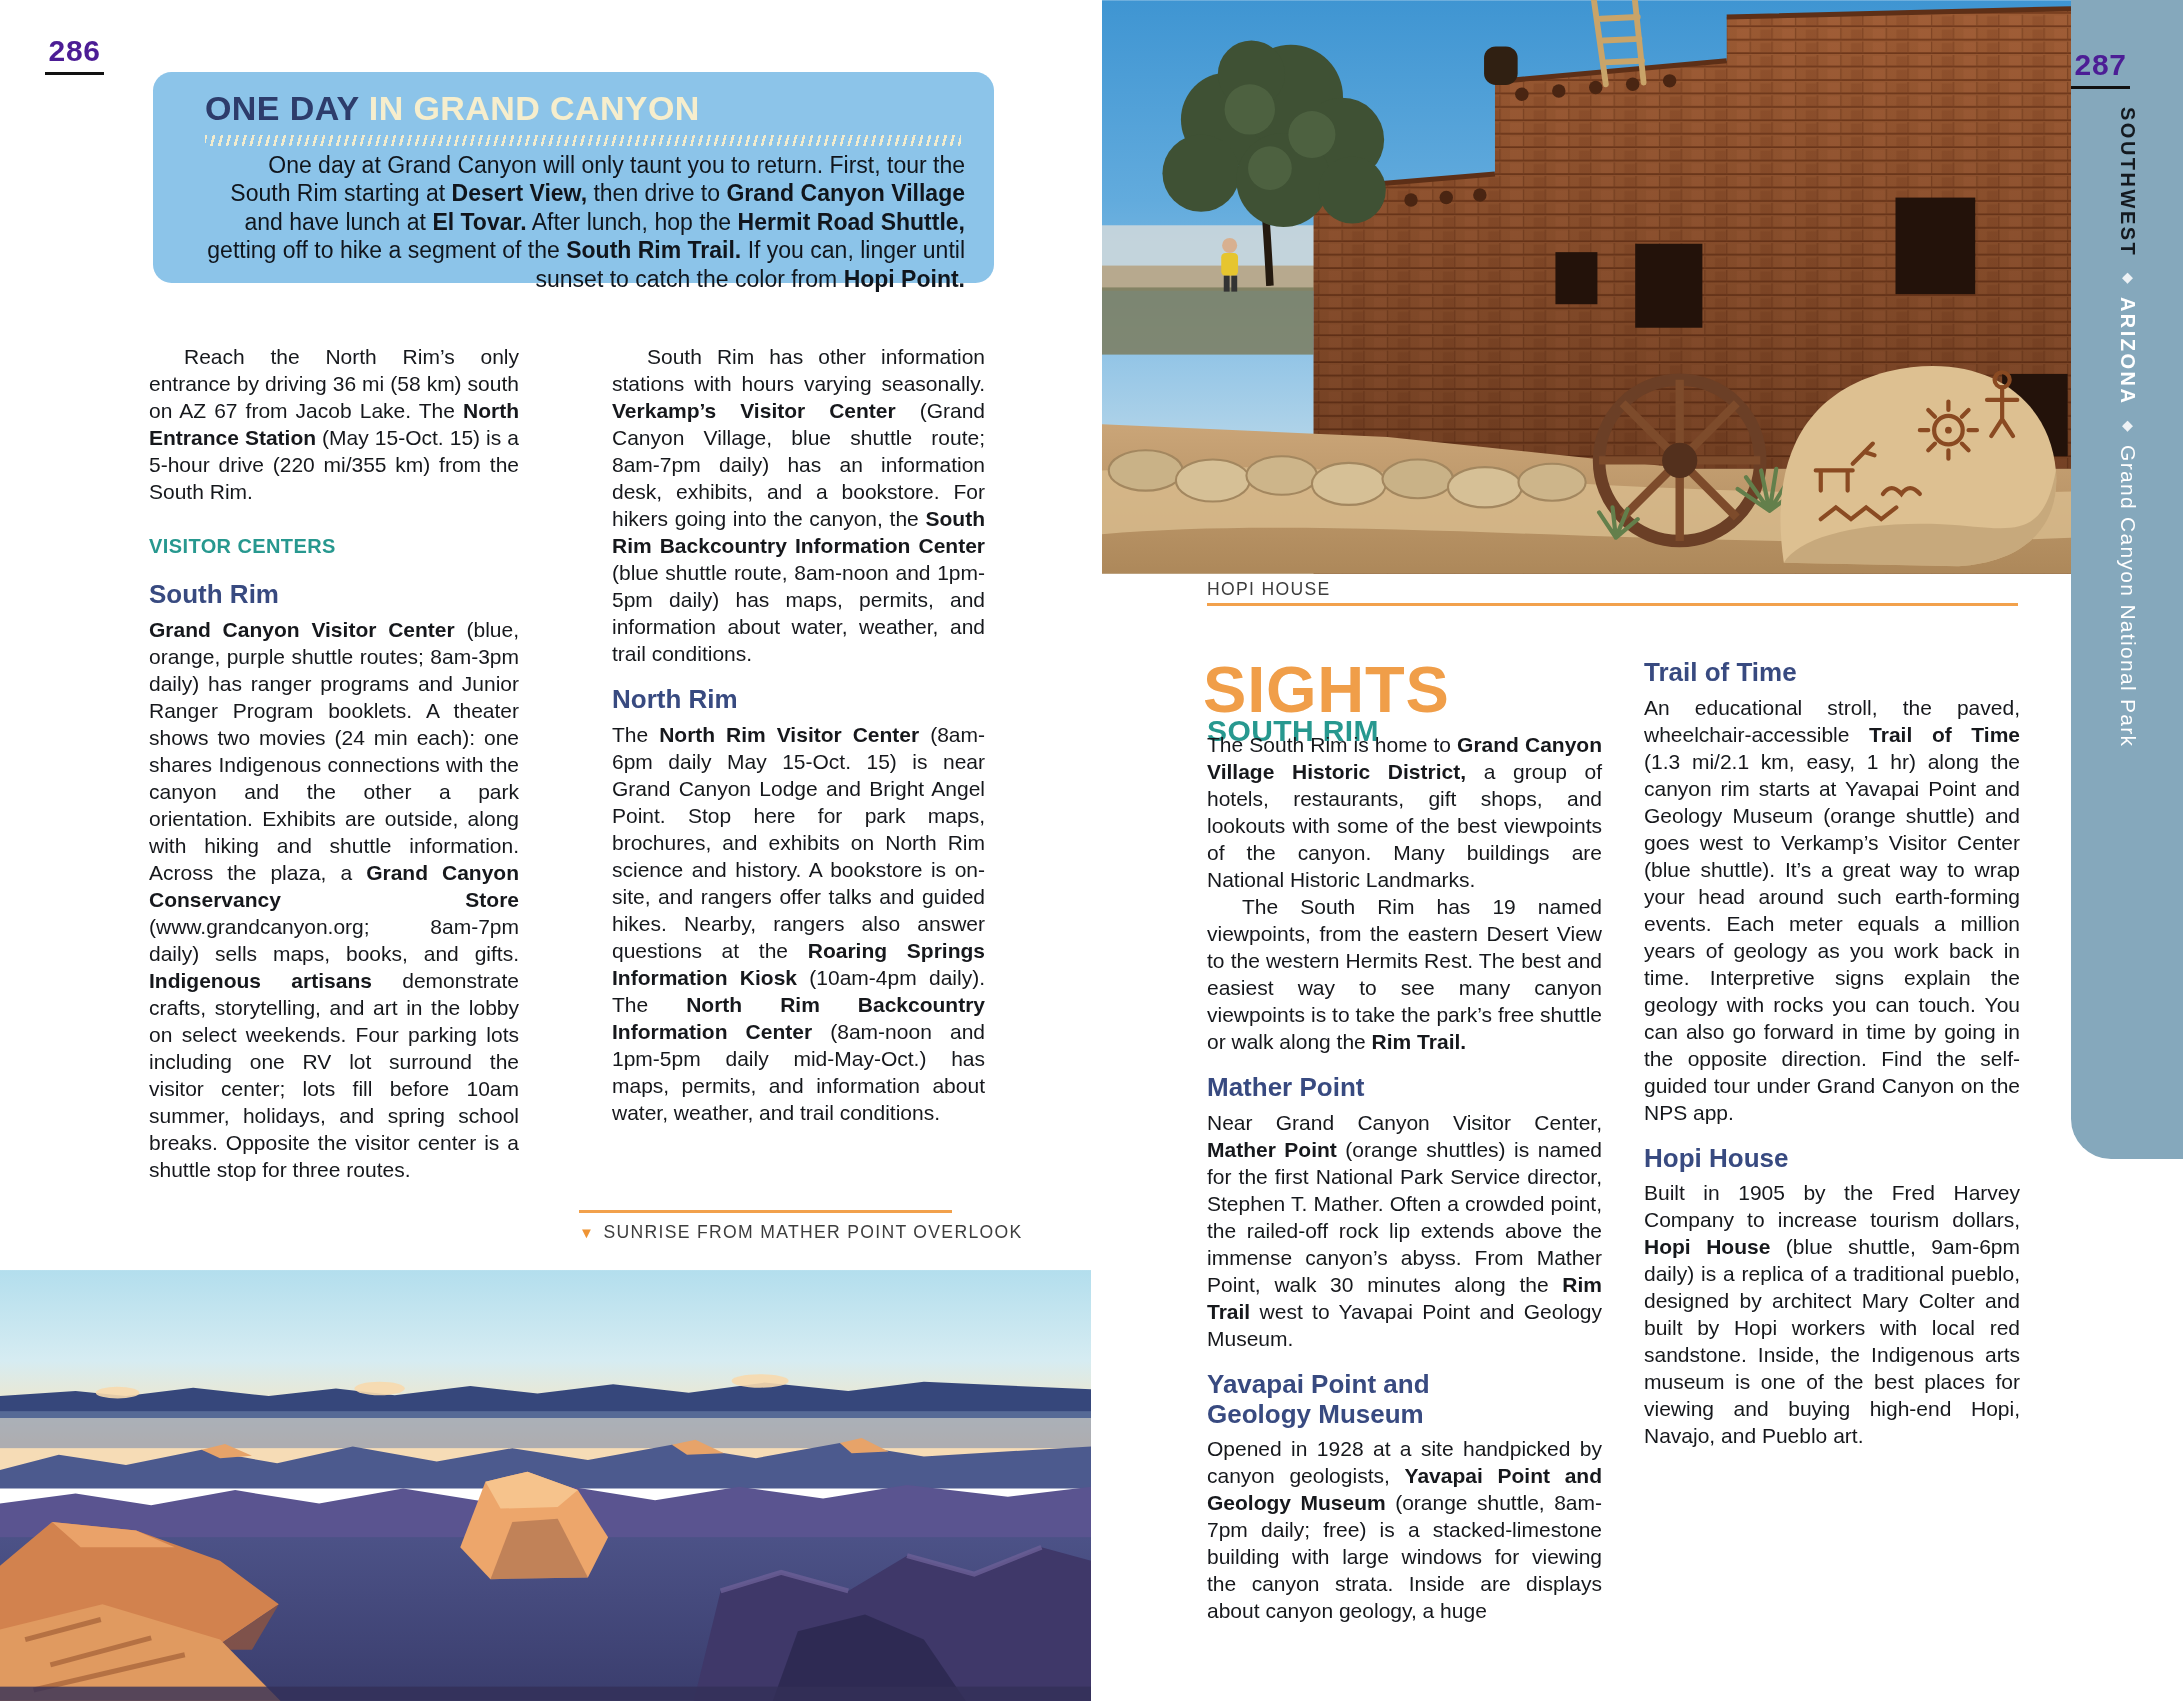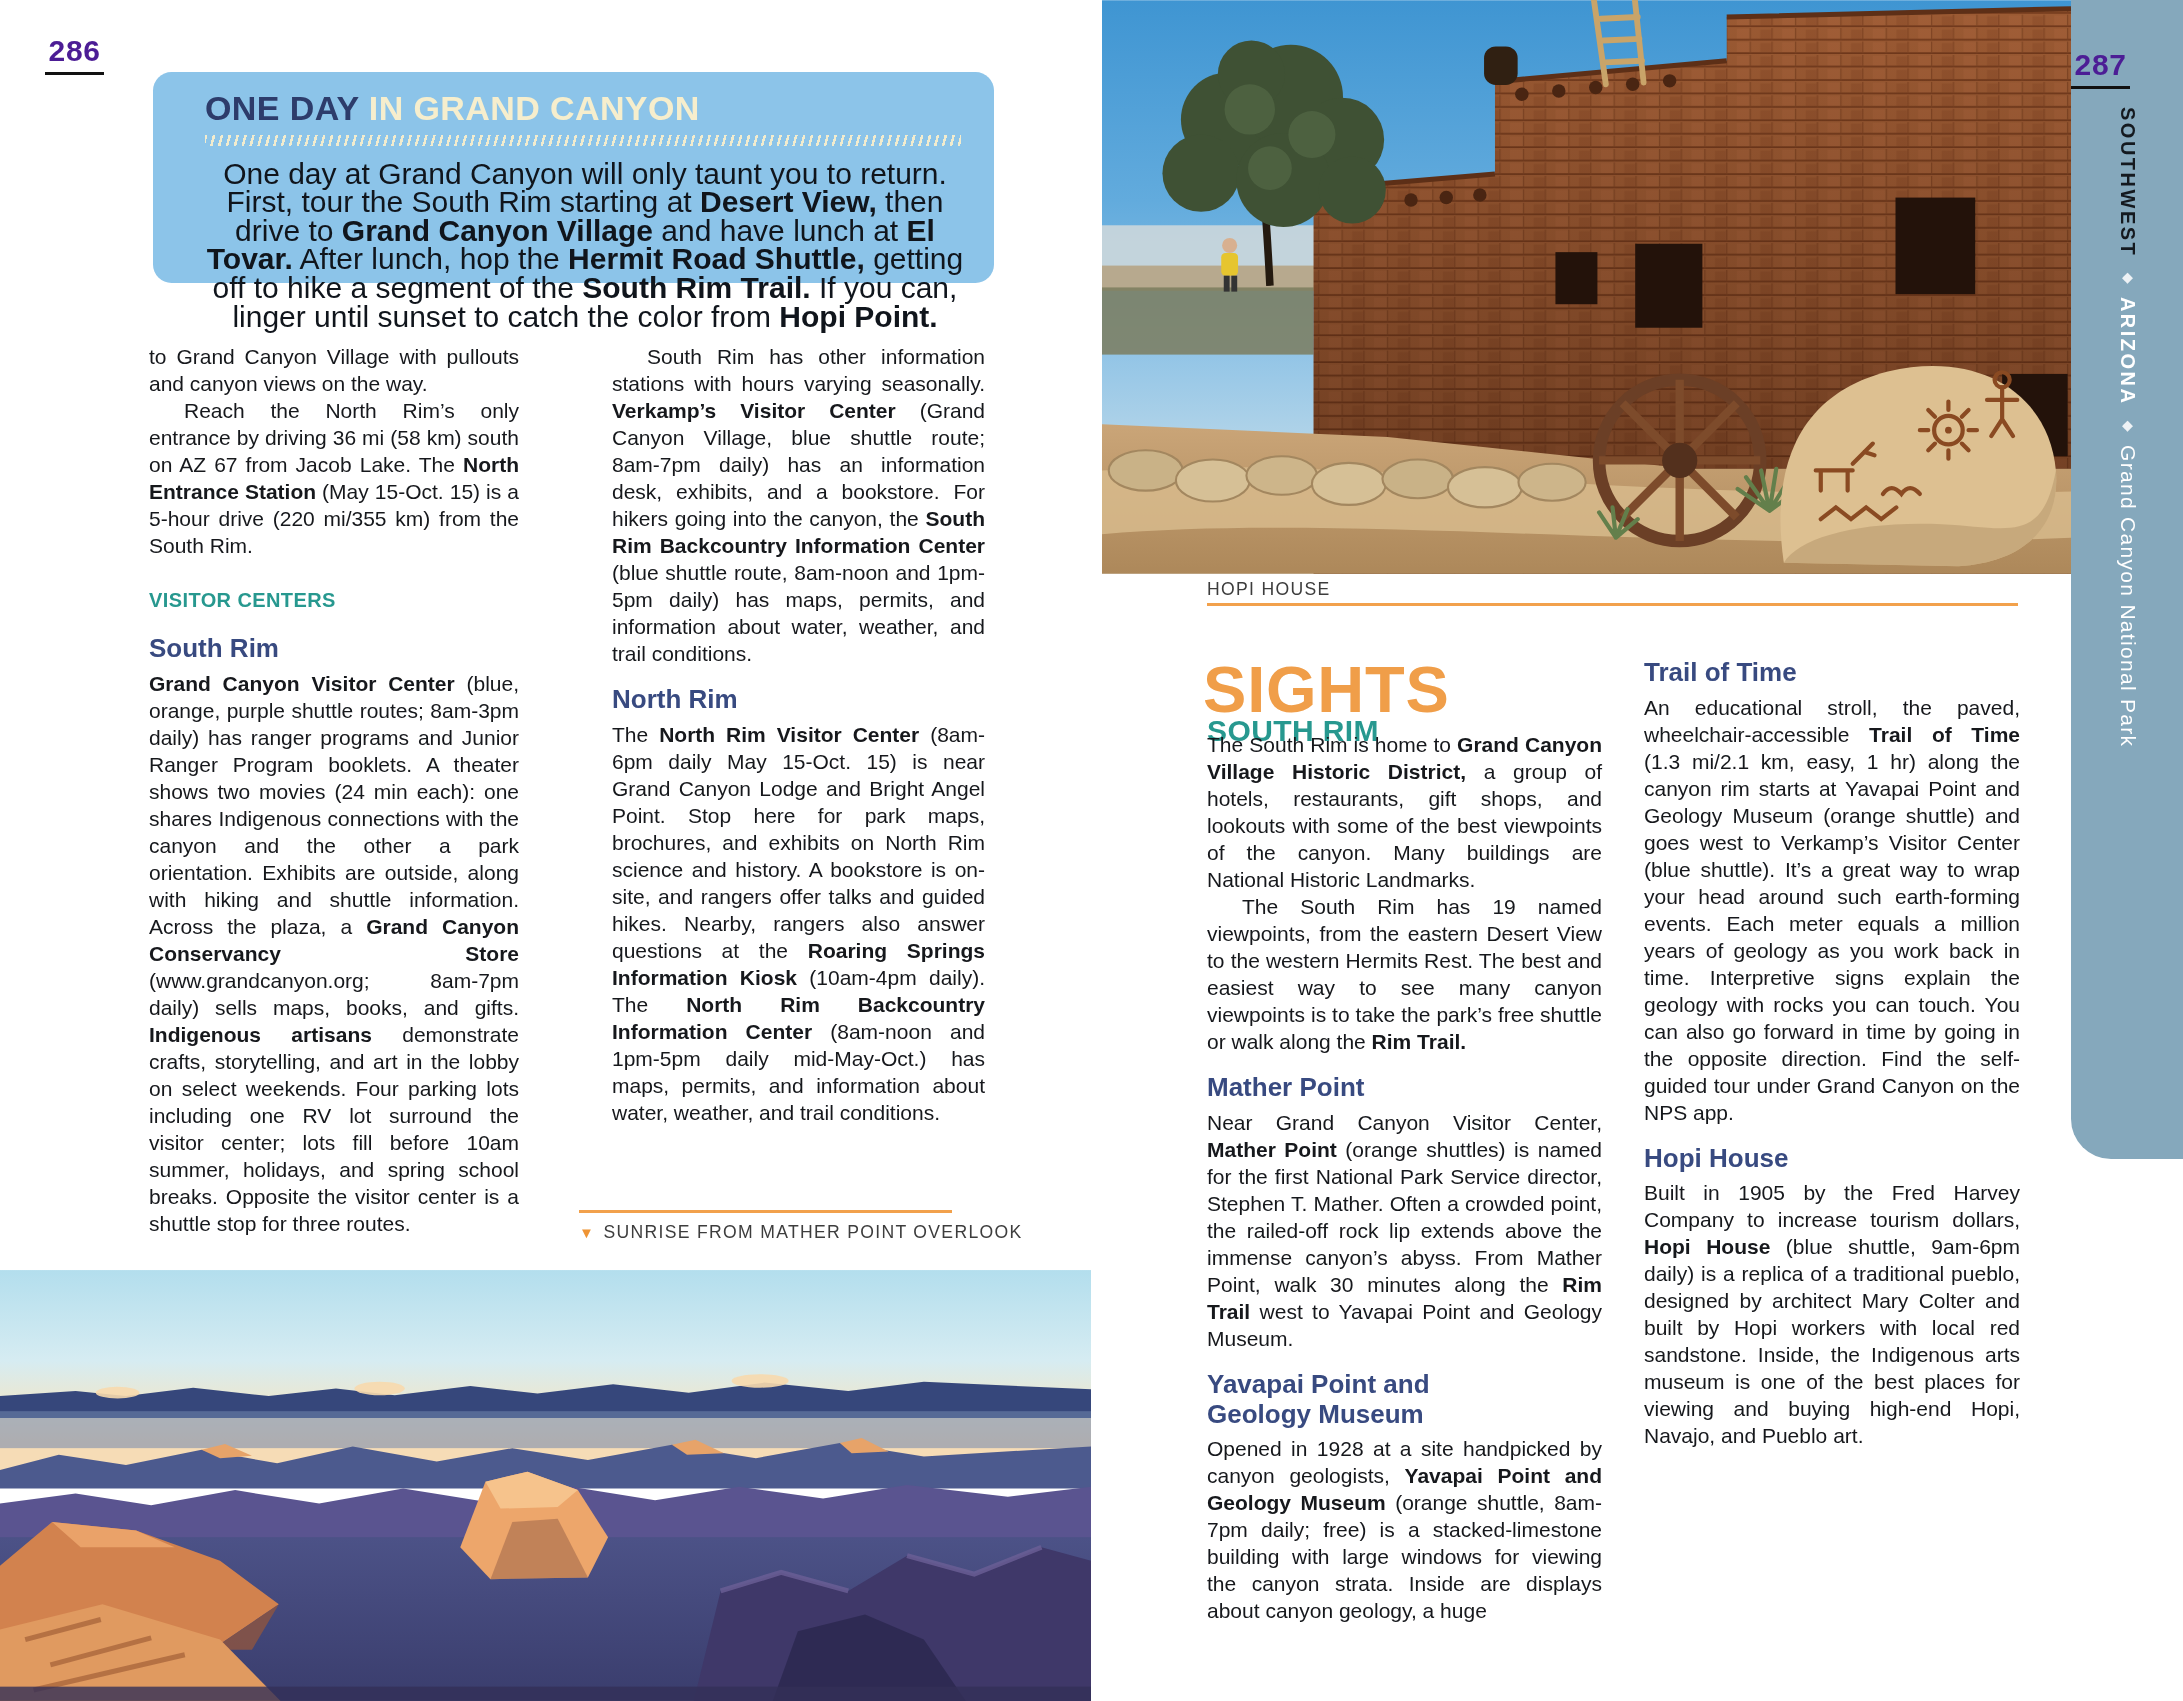--- a/index.html
+++ b/index.html
@@ -30,21 +30,21 @@
     position:absolute;left:153px;top:72px;width:841px;height:211px;
     background:var(--box-blue);border-radius:18.5px;padding:17px 40px 0 52px;
   }
   .daybox-title{font-size:34px;font-weight:800;letter-spacing:0.4px;line-height:39px;}
   .daybox-title .t1{color:var(--navy);}
   .daybox-title .t2{color:var(--cream);}
   .hatch{
     margin-top:6.7px;height:11px;width:756px;
     background:repeating-linear-gradient(105deg,rgba(247,238,205,.95) 0 2.5px,rgba(247,238,205,0) 2.5px 7.6px);
   }
-  .daybox-body{margin:14px 0 0 0;width:760px;font-size:30px;line-height:28.6px;color:#10151c;text-align:center;}
+  .daybox-body{margin:5px 0 0 0;width:760px;font-size:23px;line-height:28.6px;color:#10151c;text-align:right;}
   
   .col{position:absolute;text-align:justify;font-size:21px;line-height:27px;color:var(--ink);}
   #colL1{left:149px;top:343px;width:370px;}
   #colL2{left:588px;top:343px;width:373px;margin-left:24px;}
   #colR1{left:1207px;top:731px;width:395px;}
   #colR2{left:1644px;top:640px;width:376px;}
   .col p{margin:0;}
   .col p.indent{text-indent:35px;}
   h2.section{font-size:20px;font-weight:800;color:var(--teal);letter-spacing:0.4px;margin:25px 0 11.8px 0;text-align:left;line-height:32px;}
   h3.sub{font-size:26px;font-weight:800;color:var(--subnavy);margin:17px 0 6.7px 0;text-align:left;line-height:30px;}
@@ -89,21 +89,20 @@
 
 <section class="daybox">
   <div class="daybox-title">
     <span class="t1">ONE DAY</span><span class="t2"> IN GRAND CANYON</span>
   </div>
   <div class="hatch"></div>
   <p class="daybox-body">One day at Grand Canyon will only taunt you to return. First, tour the South Rim starting at <b>Desert View,</b> then drive to <b>Grand Canyon Village</b> and have lunch at <b>El Tovar.</b> After lunch, hop the <b>Hermit Road Shuttle,</b> getting off to hike a segment of the <b>South Rim Trail.</b> If you can, linger until sunset to catch the color from <b>Hopi Point.</b></p>
 </section>
 
 <div class="col" id="colL1">
-  <p>to Grand Canyon Village with pullouts and canyon views on the way.</p>
   <p class="indent">Reach the North Rim’s only entrance by driving 36 mi (58 km) south on AZ 67 from Jacob Lake. The <b>North Entrance Station</b> (May 15-Oct. 15) is a 5-hour drive (220 mi/355 km) from the South Rim.</p>
   <h2 class="section">VISITOR CENTERS</h2>
   <h3 class="sub">South Rim</h3>
   <p><b>Grand Canyon Visitor Center</b> (blue, orange, purple shuttle routes; 8am-3pm daily) has ranger programs and Junior Ranger Program booklets. A theater shows two movies (24 min each): one shares Indigenous connections with the canyon and the other a park orientation. Exhibits are outside, along with hiking and shuttle information. Across the plaza, a <b>Grand Canyon Conservancy Store</b> (www.grandcanyon.org; 8am-7pm daily) sells maps, books, and gifts. <b>Indigenous artisans</b> demonstrate crafts, storytelling, and art in the lobby on select weekends. Four parking lots including one RV lot surround the visitor center; lots fill before 10am summer, holidays, and spring school breaks. Opposite the visitor center is a shuttle stop for three routes.</p>
 </div>
 
 <div class="col" id="colL2">
   <p class="indent">South Rim has other information stations with hours varying seasonally. <b>Verkamp’s Visitor Center</b> (Grand Canyon Village, blue shuttle route; 8am-7pm daily) has an information desk, exhibits, and a bookstore. For hikers going into the canyon, the <b>South Rim Backcountry Information Center</b> (blue shuttle route, 8am-noon and 1pm-5pm daily) has maps, permits, and information about water, weather, and trail conditions.</p>
   <h3 class="sub">North Rim</h3>
   <p>The <b>North Rim Visitor Center</b> (8am-6pm daily May 15-Oct. 15) is near Grand Canyon Lodge and Bright Angel Point. Stop here for park maps, brochures, and exhibits on North Rim science and history. A bookstore is on-site, and rangers offer talks and guided hikes. Nearby, rangers also answer questions at the <b>Roaring Springs Information Kiosk</b> (10am-4pm daily). The <b>North Rim Backcountry Information Center</b> (8am-noon and 1pm-5pm daily mid-May-Oct.) has maps, permits, and information about water, weather, and trail conditions.</p>

